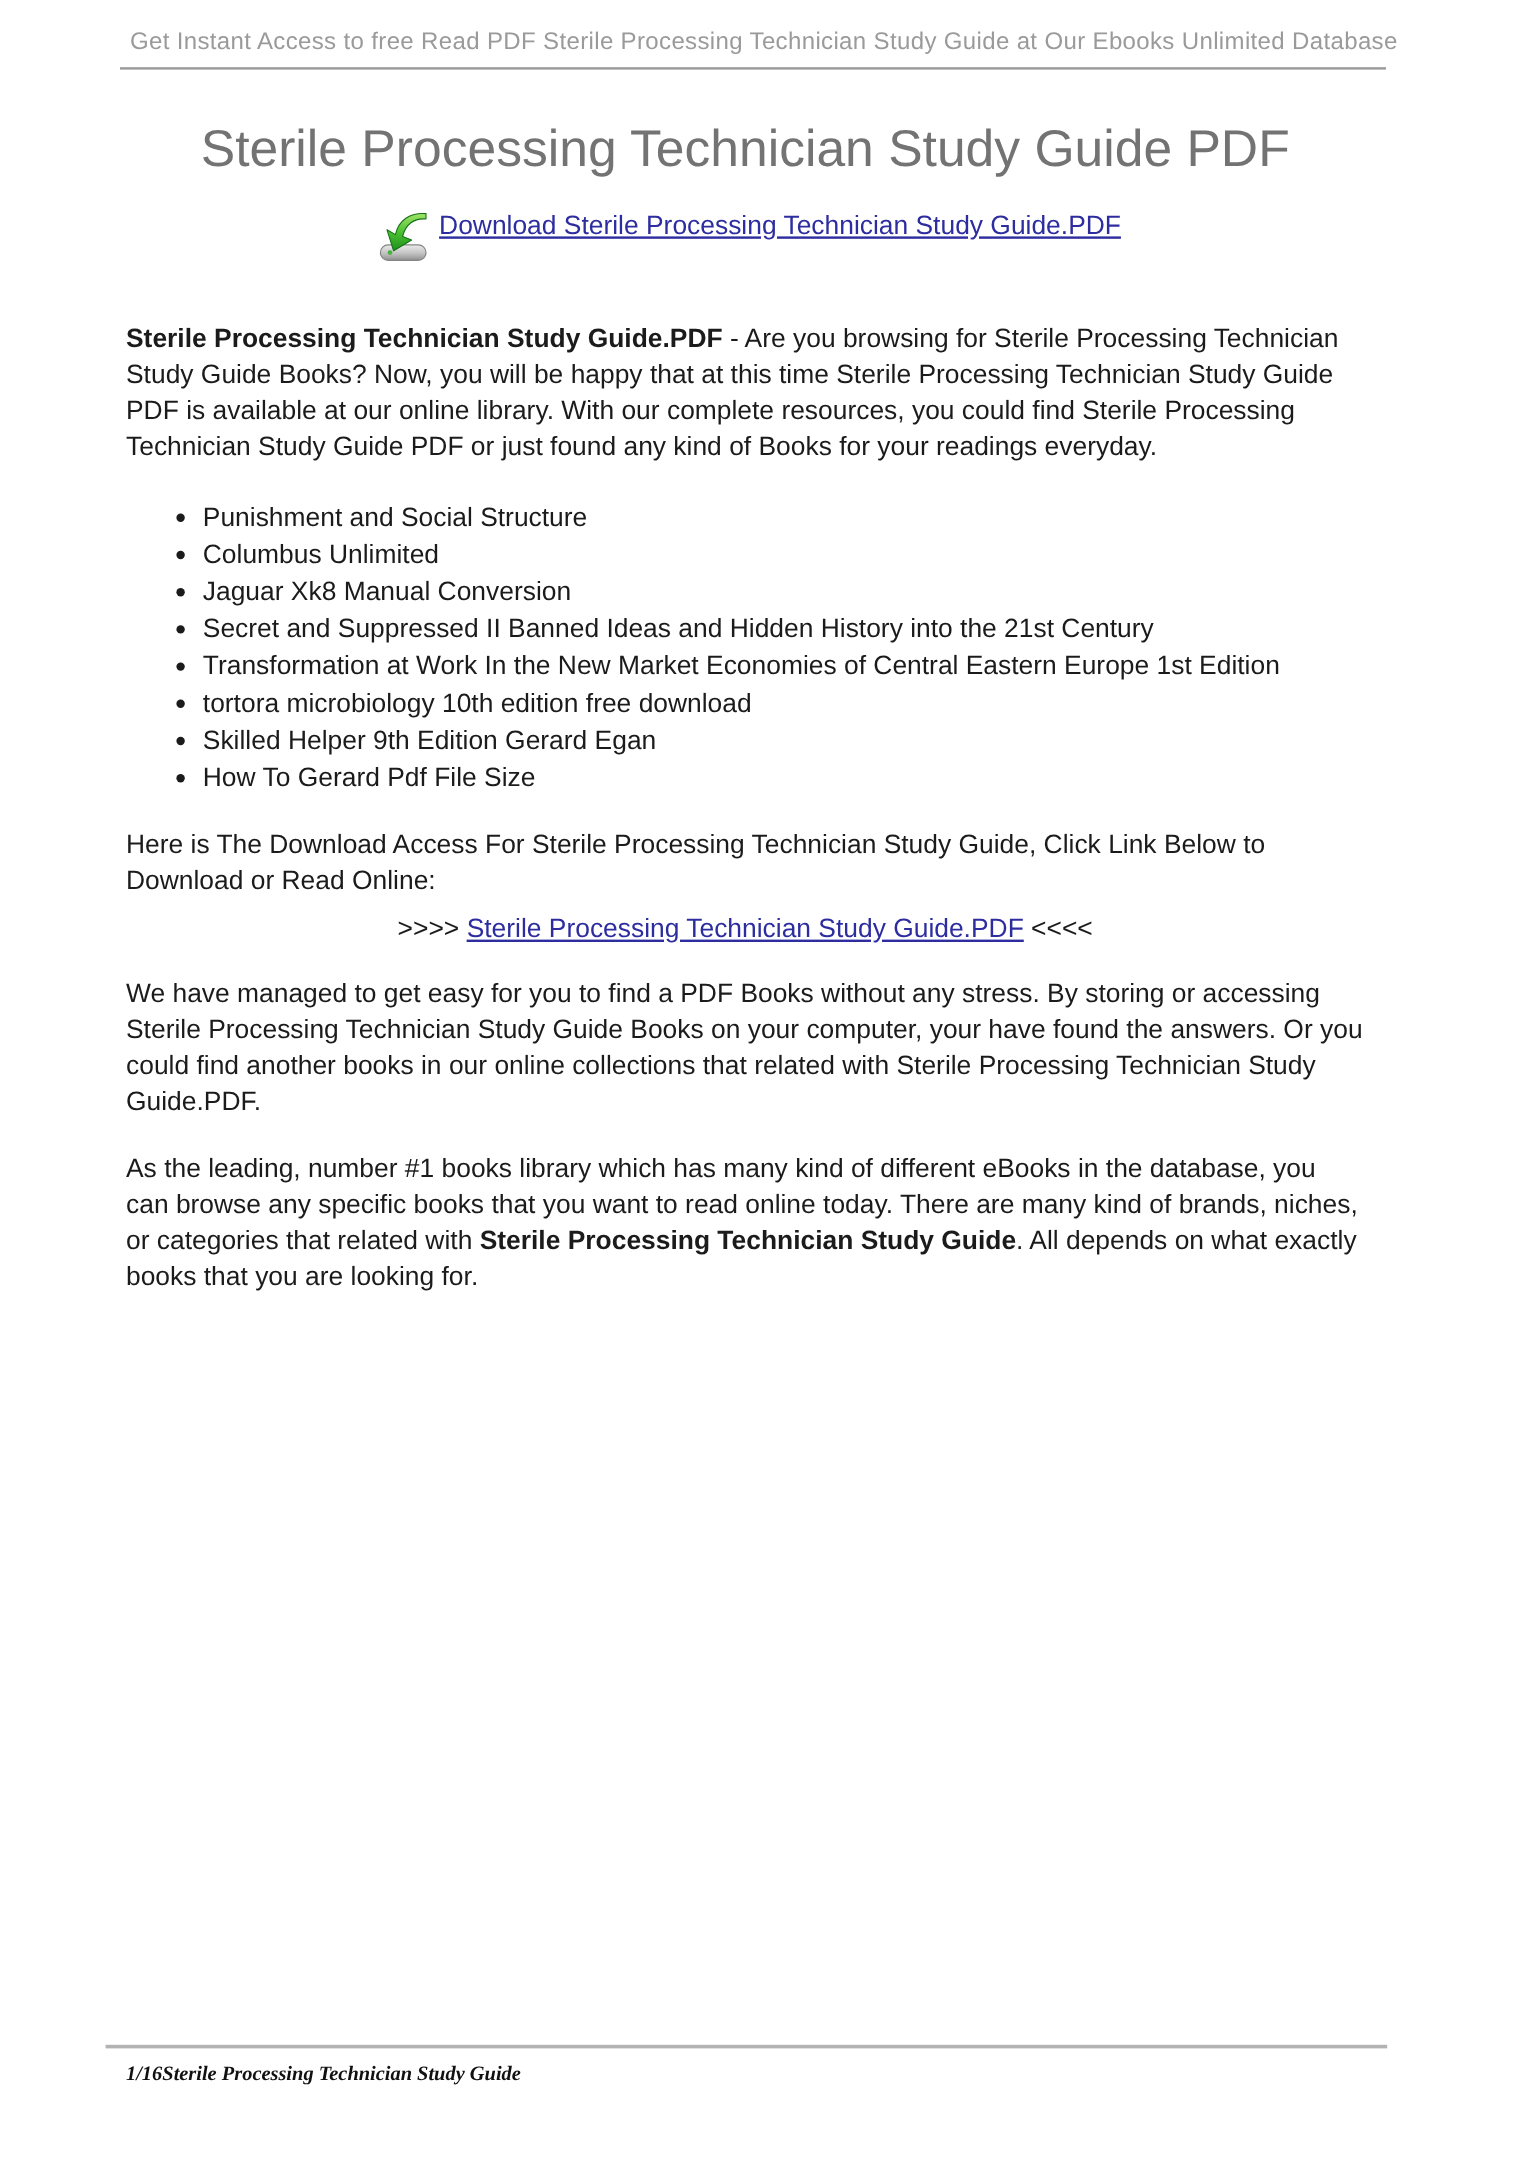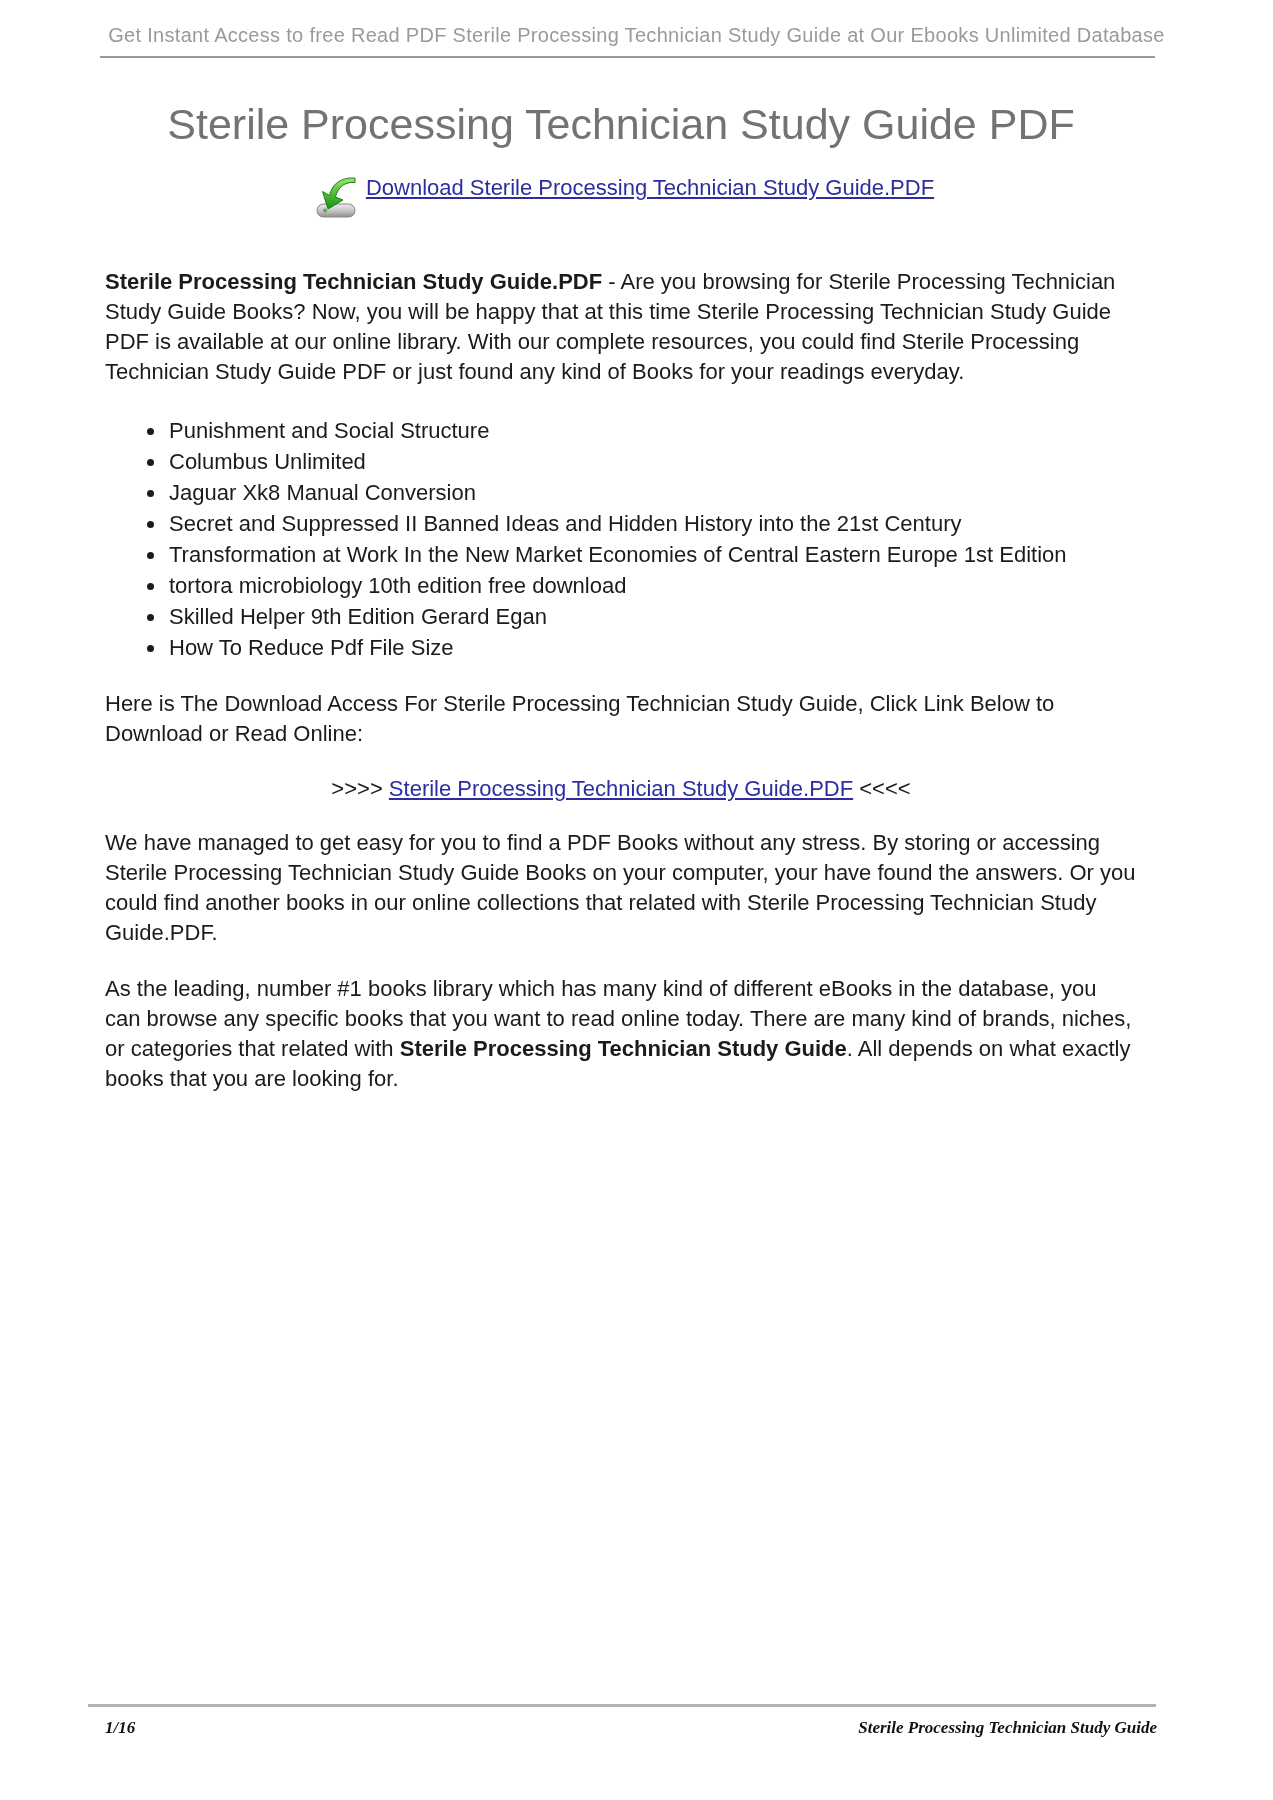--- a/index.html
+++ b/index.html
@@ -65,35 +65,35 @@
     margin:28px 0 0 0;
     padding:0 0 0 62px;
     list-style:disc;
   }
   ul.books li {
     font-size:22px;
     line-height:31px;
     padding-left:2px;
   }
   .access-line {
-    margin-top:27px;
+    margin-top:12px;
     text-align:center;
     font-size:22px;
     color:var(--c-body-text, #1b1b1b);
   }
   .footer-rule {
     position:absolute;
     top:1704px; left:88px; width:1068px; height:0;
     border-top:3px solid #b3b3b3;
   }
   .footer {
     position:absolute;
     top:1718px; left:105px; width:1052px;
     display:flex;
-    justify-content:space-between;
+    justify-content:flex-start;
     align-items:baseline;
     font-family:"Liberation Serif", serif;
     font-style:italic;
     font-weight:bold;
     font-size:17px;
     color:#111111;
   }
 </style>
 </head>
 <body>
@@ -142,21 +142,21 @@
         <li>Jaguar Xk8 Manual Conversion</li>
 
         <li>Secret and Suppressed II Banned Ideas and Hidden History into the 21st Century</li>
 
         <li>Transformation at Work In the New Market Economies of Central Eastern Europe 1st Edition</li>
 
         <li>tortora microbiology 10th edition free download</li>
 
         <li>Skilled Helper 9th Edition Gerard Egan</li>
 
-        <li>How To Reduce Pdf File Size</li>
+        <li>How To Gerard Pdf File Size</li>
       </ul>
 
     <p class="para">Here is The Download Access For Sterile Processing Technician Study Guide, Click Link Below to Download or Read Online:</p>
 
     <div class="access-line"><span>&gt;&gt;&gt;&gt; </span><a href="#" class="doc-link">Sterile Processing Technician Study Guide.PDF</a><span> &lt;&lt;&lt;&lt;</span></div>
 
     <p class="para">We have managed to get easy for you to find a PDF Books without any stress. By storing or accessing Sterile Processing Technician Study Guide Books on your computer, your have found the answers. Or you could find another books in our online collections that related with Sterile Processing Technician Study Guide.PDF.</p>
 
     <p class="para"><span>As the leading, number #1 books library which has many kind of different eBooks in the database, you can browse any specific books that you want to read online today. There are many kind of brands, niches, or categories that related with </span><b>Sterile Processing Technician Study Guide</b><span>. All depends on what exactly books that you are looking for.</span></p>
 

